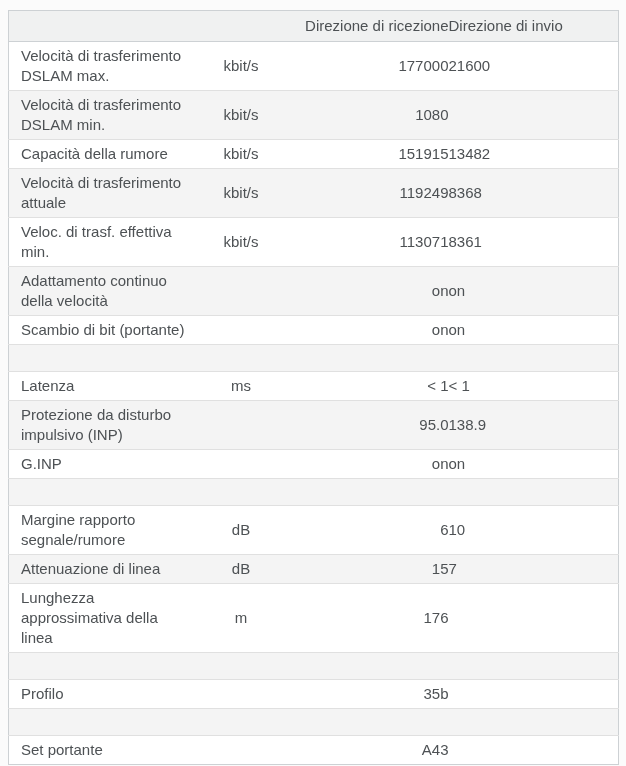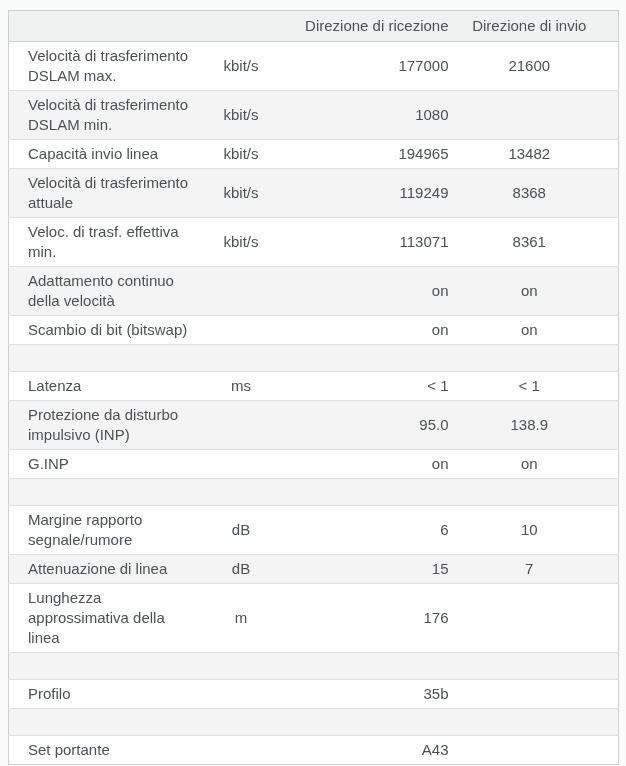--- a/index.html
+++ b/index.html
@@ -41,24 +41,24 @@
     text-align:right;
     padding:5px 0;
     line-height:20px;
     vertical-align:middle;
   }
   td{
     padding:4px 0;
     line-height:20px;
     vertical-align:middle;
   }
-  .cell-label{padding-left:19px;padding-right:20px;text-align:left;}
+  .cell-label{padding-left:12px;padding-right:20px;text-align:left;}
   .cell-unit{text-align:center;}
   .cell-rx{text-align:right;padding-right:0;}
-  .cell-tx{text-align:center;padding-right:8px;}
+  .cell-tx{text-align:left;padding-right:8px;}
   tr.spacer-row td{height:27px;padding:0;}
 </style>
 </head>
 <body>
 
 <table class="dsl-table">
   <colgroup>
     <col class="c1">
       <col class="c2">
       <col class="c3">
@@ -80,23 +80,23 @@
   </tr>
 
   <tr>
     <td class="cell-label">Velocità di trasferimento DSLAM min.</td>
     <td class="cell-unit">kbit/s</td>
     <td class="cell-rx">1080</td>
     <td class="cell-tx"></td>
   </tr>
 
   <tr>
-    <td class="cell-label">Capacità invio linea</td>
+    <td class="cell-label">Capacità della rumore</td>
     <td class="cell-unit">kbit/s</td>
-    <td class="cell-rx">194965</td>
+    <td class="cell-rx">151915</td>
     <td class="cell-tx">13482</td>
   </tr>
 
   <tr>
     <td class="cell-label">Velocità di trasferimento attuale</td>
     <td class="cell-unit">kbit/s</td>
     <td class="cell-rx">119249</td>
     <td class="cell-tx">8368</td>
   </tr>
 
@@ -108,21 +108,21 @@
   </tr>
 
   <tr>
     <td class="cell-label">Adattamento continuo della velocità</td>
     <td class="cell-unit"></td>
     <td class="cell-rx">on</td>
     <td class="cell-tx">on</td>
   </tr>
 
   <tr>
-    <td class="cell-label">Scambio di bit (bitswap)</td>
+    <td class="cell-label">Scambio di bit (portante)</td>
     <td class="cell-unit"></td>
     <td class="cell-rx">on</td>
     <td class="cell-tx">on</td>
   </tr>
 
   <tr class="spacer-row">
     <td colspan="4"></td>
   </tr>
 
   <tr>

